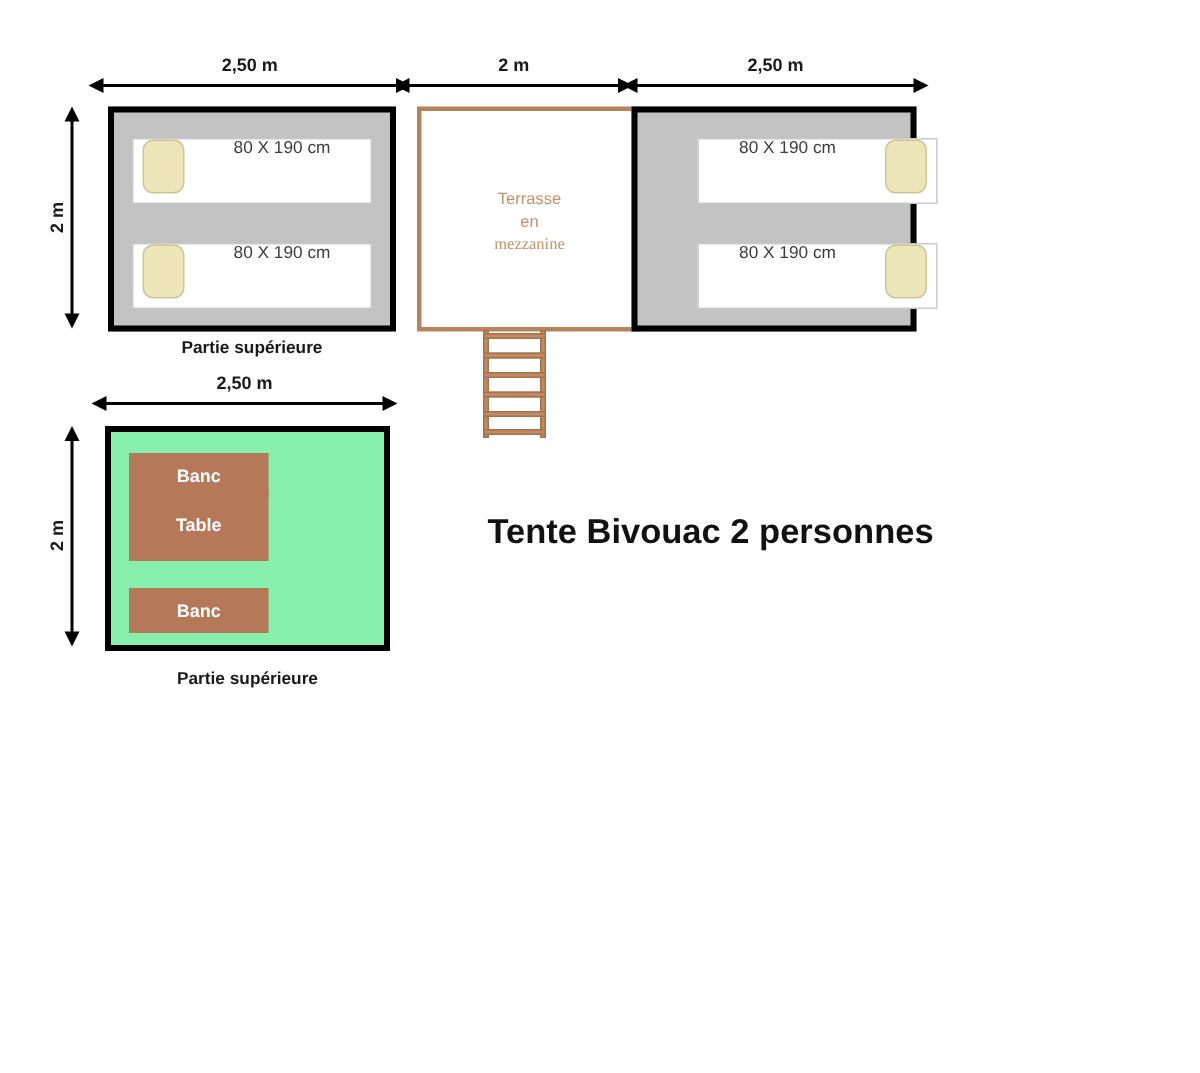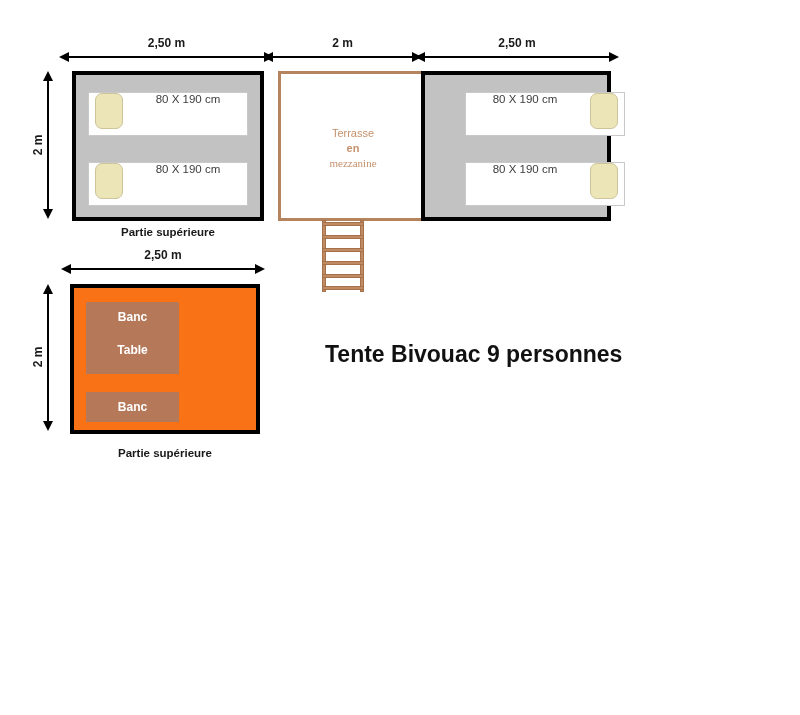--- a/index.html
+++ b/index.html
@@ -140,21 +140,21 @@
     height: 4px;
     background: #c08b63;
     border: 1px solid #a4714b;
     box-sizing: border-box;
   }
 
   
   .lower-room {
     position: absolute;
     border: 4px solid #000000;
-    background: #f97316;
+    background: #86efac;
     box-sizing: border-box;
   }
   .furniture {
     position: absolute;
     background: #b5795a;
     display: flex;
     align-items: center;
     justify-content: center;
     color: #ffffff;
     font-size: 12px;
@@ -202,21 +202,21 @@
       <div class="bed-label">80 X 190 cm</div>
     </div>
     <div class="bed left-pillow" style="left:12px; top:87px; width:160px; height:44px;">
       <div class="pillow"></div>
       <div class="bed-label">80 X 190 cm</div>
     </div>
   </div>
 
   <div class="terrace" style="left:268px; top:71px; width:150px; height:150px;margin-left:10px;">
     <div class="terrace-text" style="top:52px;">Terrasse</div>
-    <div class="terrace-text" style="top:67px;font-weight:bold;">en</div>
+    <div class="terrace-text" style="top:67px;">en</div>
     <div class="terrace-text" style="top:82px;font-family:Liberation Serif, serif;">mezzanine</div>
   </div>
 
   <div class="room" style="left:421px; top:71px; width:190px; height:150px;">
     <div class="bed right-pillow" style="left:40px; top:17px; width:160px; height:44px;">
       <div class="pillow"></div>
       <div class="bed-label">80 X 190 cm</div>
     </div>
     <div class="bed right-pillow" style="left:40px; top:87px; width:160px; height:44px;">
       <div class="pillow"></div>
@@ -250,15 +250,15 @@
     <div class="furniture" style="left:12px; top:38px; width:93px; height:48px;">
       <span>Table</span>
     </div>
     <div class="furniture" style="left:12px; top:104px; width:93px; height:30px;">
       <span>Banc</span>
     </div>
   </div>
 
   <div class="caption" style="left:70px; top:447px; width:190px;">Partie supérieure</div>
 
-  <div class="main-title" style="left:325px; top:341px;">Tente Bivouac 9 personnes</div>
+  <div class="main-title" style="left:325px; top:341px;">Tente Bivouac 2 personnes</div>
 
 </div>
 
 </body></html>

